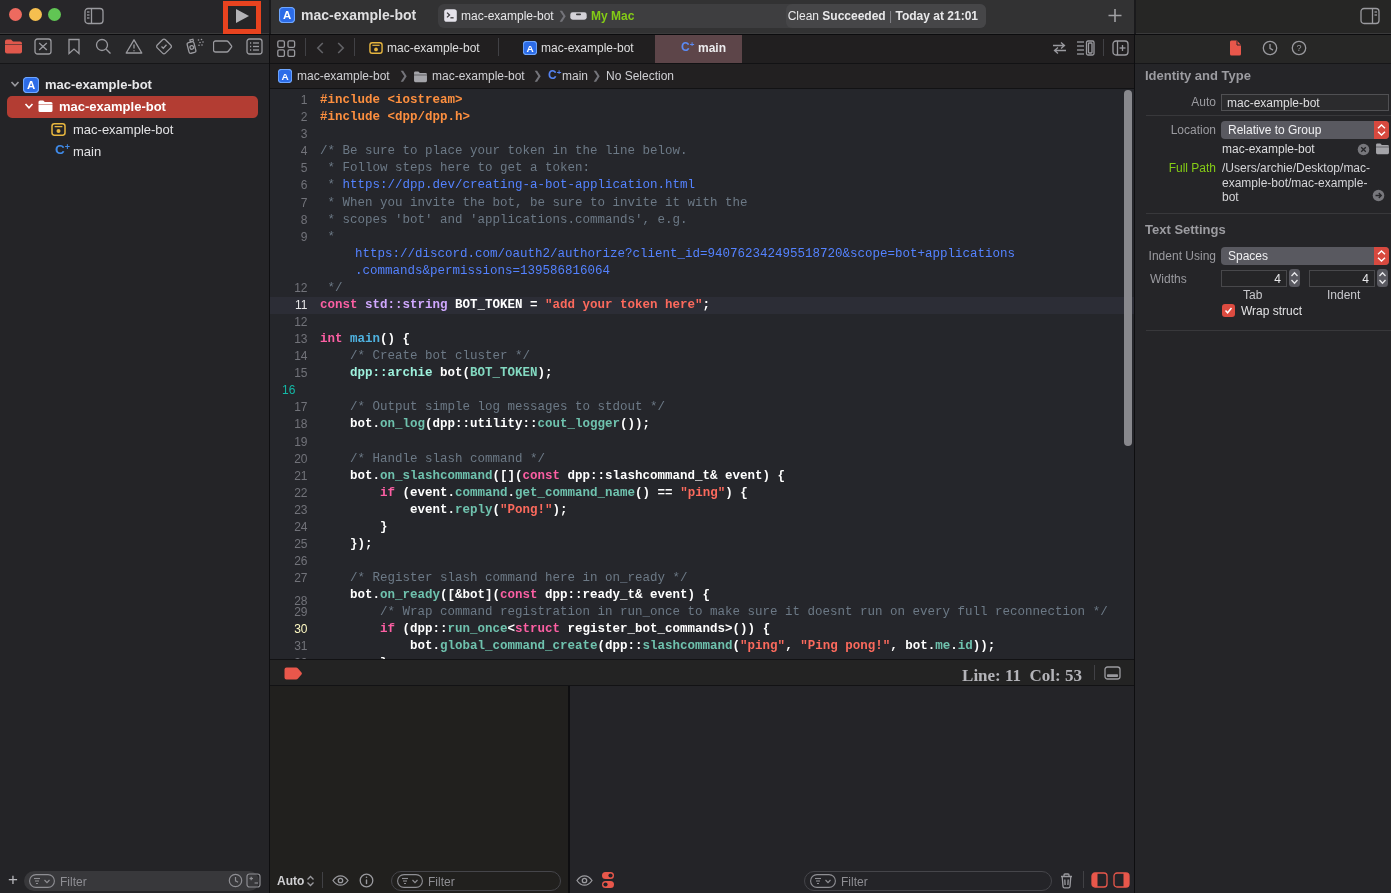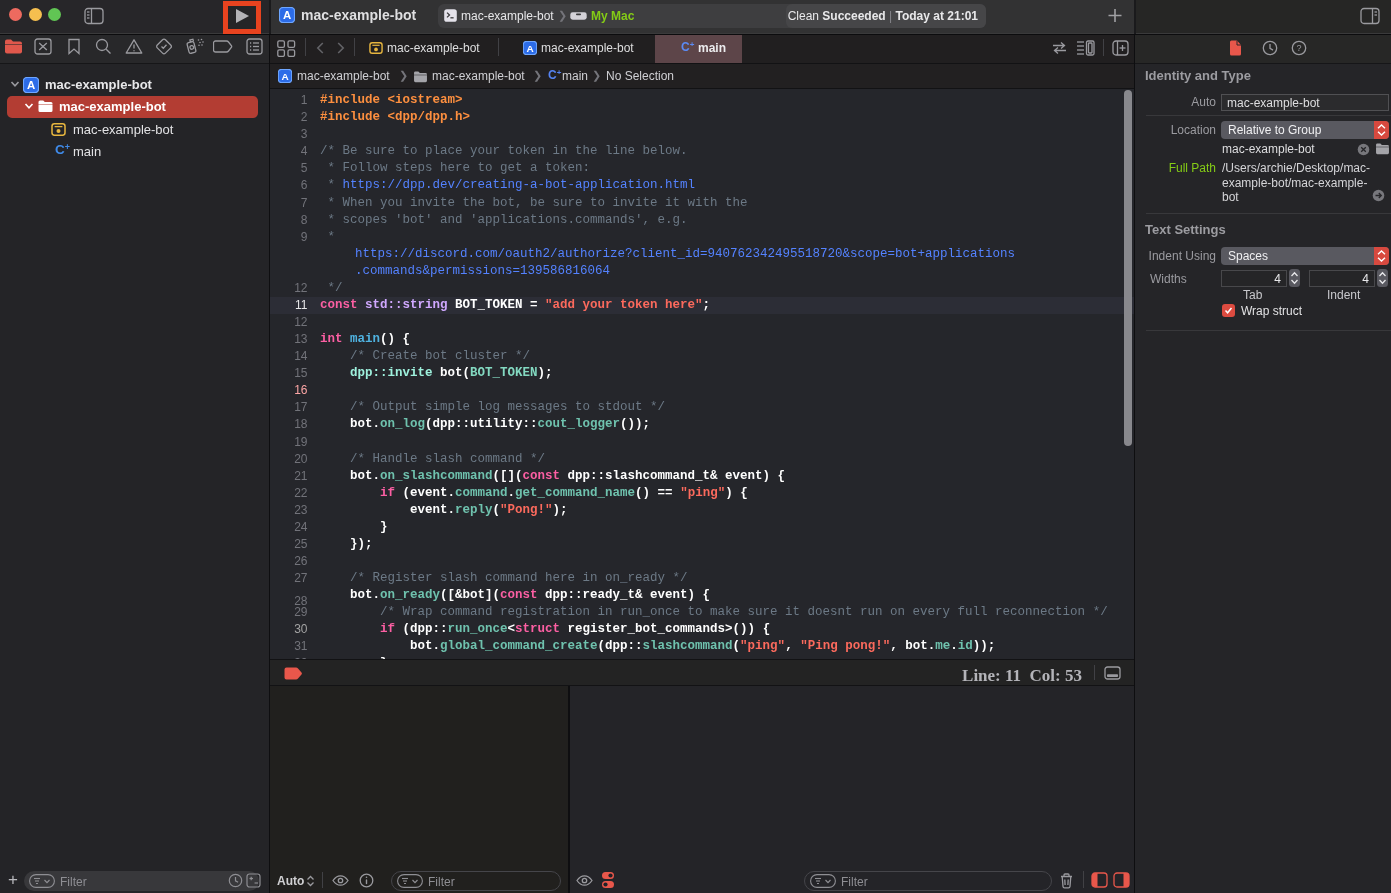--- a/index.html
+++ b/index.html
@@ -367,22 +367,22 @@
 <div class="cl" style="top:190.87px;"><span class="c"> */</span></div>
 <div class="ln" style="top:207.94px;color:#e6e6e8;font-weight:400;">11</div>
 <div class="cl" style="top:207.94px;"><span class="k">const</span><span> </span><span class="pu">std::string</span><span> BOT_TOKEN = </span><span class="s">"add your token here"</span><span>;</span></div>
 <div class="ln" style="top:225.01px;color:#72737a;font-weight:400;">12</div>
 <div class="cl" style="top:225.01px;"> </div>
 <div class="ln" style="top:242.08px;color:#72737a;font-weight:400;">13</div>
 <div class="cl" style="top:242.08px;"><span class="k">int</span><span> </span><span class="d">main</span><span>() {</span></div>
 <div class="ln" style="top:259.15px;color:#72737a;font-weight:400;">14</div>
 <div class="cl" style="top:259.15px;"><span class="c">    /* Create bot cluster */</span></div>
 <div class="ln" style="top:276.22px;color:#72737a;font-weight:400;">15</div>
-<div class="cl" style="top:276.22px;"><span class="t">    dpp::invite</span><span> bot(</span><span class="t2">BOT_TOKEN</span><span>);</span></div>
-<div class="ln" style="top:293.29px;color:#fca5a5;font-weight:400;">16</div>
+<div class="cl" style="top:276.22px;"><span class="t">    dpp::archie</span><span> bot(</span><span class="t2">BOT_TOKEN</span><span>);</span></div>
+<div class="ln" style="top:293.29px;color:#14b8a6;font-weight:400;text-align:center;">16</div>
 <div class="cl" style="top:293.29px;"> </div>
 <div class="ln" style="top:310.36px;color:#72737a;font-weight:400;">17</div>
 <div class="cl" style="top:310.36px;"><span class="c">    /* Output simple log messages to stdout */</span></div>
 <div class="ln" style="top:327.43px;color:#72737a;font-weight:400;">18</div>
 <div class="cl" style="top:327.43px;"><span>    bot.</span><span class="f">on_log</span><span>(dpp::utility::</span><span class="f">cout_logger</span><span>());</span></div>
 <div class="ln" style="top:344.50px;color:#72737a;font-weight:400;">19</div>
 <div class="cl" style="top:344.50px;"> </div>
 <div class="ln" style="top:361.57px;color:#72737a;font-weight:400;">20</div>
 <div class="cl" style="top:361.57px;"><span class="c">    /* Handle slash command */</span></div>
 <div class="ln" style="top:378.64px;color:#72737a;font-weight:400;">21</div>
@@ -396,21 +396,21 @@
 <div class="ln" style="top:446.92px;color:#72737a;font-weight:400;">25</div>
 <div class="cl" style="top:446.92px;"><span>    });</span></div>
 <div class="ln" style="top:463.99px;color:#72737a;font-weight:400;">26</div>
 <div class="cl" style="top:463.99px;"> </div>
 <div class="ln" style="top:481.06px;color:#72737a;font-weight:400;">27</div>
 <div class="cl" style="top:481.06px;"><span class="c">    /* Register slash command here in on_ready */</span></div>
 <div class="ln" style="top:498.13px;color:#72737a;font-weight:400;margin-top:6px;">28</div>
 <div class="cl" style="top:498.13px;"><span>    bot.</span><span class="f">on_ready</span><span>([&amp;bot](</span><span class="k">const</span><span> dpp::ready_t&amp; event) {</span></div>
 <div class="ln" style="top:515.20px;color:#72737a;font-weight:400;">29</div>
 <div class="cl" style="top:515.20px;"><span class="c">        /* Wrap command registration in run_once to make sure it doesnt run on every full reconnection */</span></div>
-<div class="ln" style="top:532.27px;color:#a3a3a3;font-weight:400;">30</div>
+<div class="ln" style="top:532.27px;color:#fef9c3;font-weight:400;">30</div>
 <div class="cl" style="top:532.27px;"><span>        </span><span class="k">if</span><span> (dpp::</span><span class="f">run_once</span><span>&lt;</span><span class="k">struct</span><span> register_bot_commands&gt;()) {</span></div>
 <div class="ln" style="top:549.34px;color:#72737a;font-weight:400;">31</div>
 <div class="cl" style="top:549.34px;"><span>            bot.</span><span class="f">global_command_create</span><span>(dpp::</span><span class="f">slashcommand</span><span>(</span><span class="s">"ping"</span><span>, </span><span class="s">"Ping pong!"</span><span>, bot.</span><span class="f">me</span><span>.</span><span class="f">id</span><span>));</span></div>
 <div class="ln" style="top:566.41px;color:#72737a;font-weight:400;">32</div>
 <div class="cl" style="top:566.41px;"><span>        }</span></div>
 
 <div class="abs" style="left:853.5px;top:0.5px;width:8.5px;height:356px;background:#88888d;border-radius:4.2px;"></div>
 </div>
 <div class="abs" id="debugbar"></div>
 <div class="abs" style="left:270px;top:659px;width:864px;height:1px;background:#121214;"></div>

